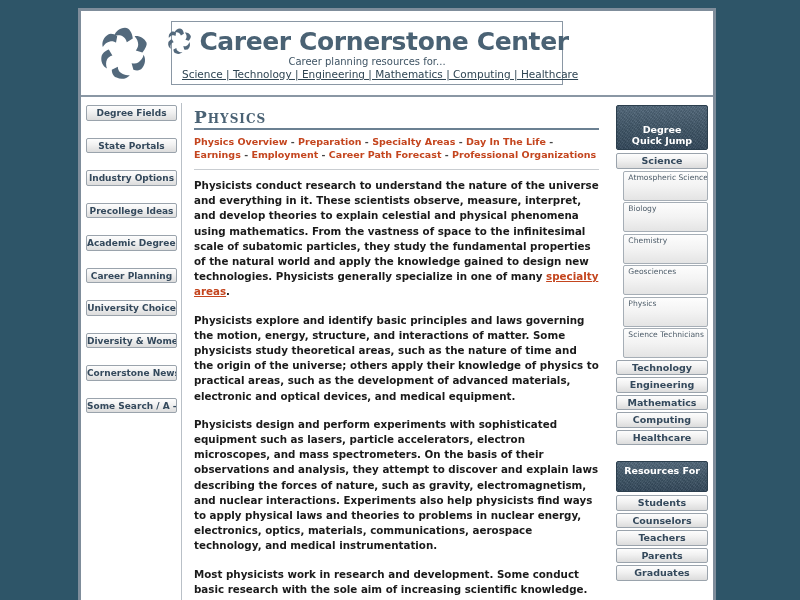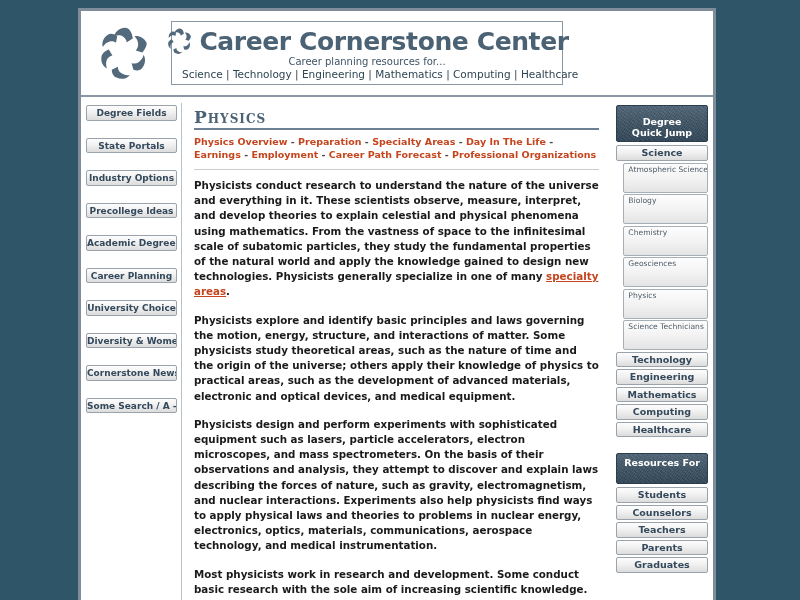--- a/index.html
+++ b/index.html
@@ -67,20 +67,21 @@
     font-size: 10px;
     color: #3f5464;
     margin-top: -1px;
   }
   #banner-disciplines {
     font-family: "DejaVu Sans", sans-serif;
     font-size: 10.5px;
     color: #2f4553;
     margin-top: 1px;
     white-space: nowrap;
+    text-decoration: underline;
   }
 
   
   #columns {
     display: flex;
     align-items: flex-start;
     padding: 6px 0 0 0;
     height: 512px;
   }
 
@@ -175,21 +176,21 @@
     font-family: "DejaVu Sans", sans-serif;
     font-size: 9.5px;
     font-weight: bold;
     color: #ffffff;
     background:
       repeating-linear-gradient(125deg, rgba(255,255,255,.045) 0 1px, rgba(0,0,0,.05) 1px 2px),
       repeating-linear-gradient(35deg, rgba(255,255,255,.04) 0 1px, rgba(0,0,0,.045) 1px 3px),
       linear-gradient(to bottom, #51677a 0%, #3e5465 55%, #32475a 100%);
     border: 1px solid #2b3e4d;
     border-radius: 2px;
-    padding: 10px 0 3px 0;
+    padding: 18px 0 3px 0;
     line-height: 11px;
     margin-bottom: 3px;
   }
   .sect-head.one-line { padding: 3px 0 15px 0; }
   .qbtn {
     display: block;
     width: 100%;
     height: 15.5px;
     line-height: 14px;
     margin-bottom: 2px;

